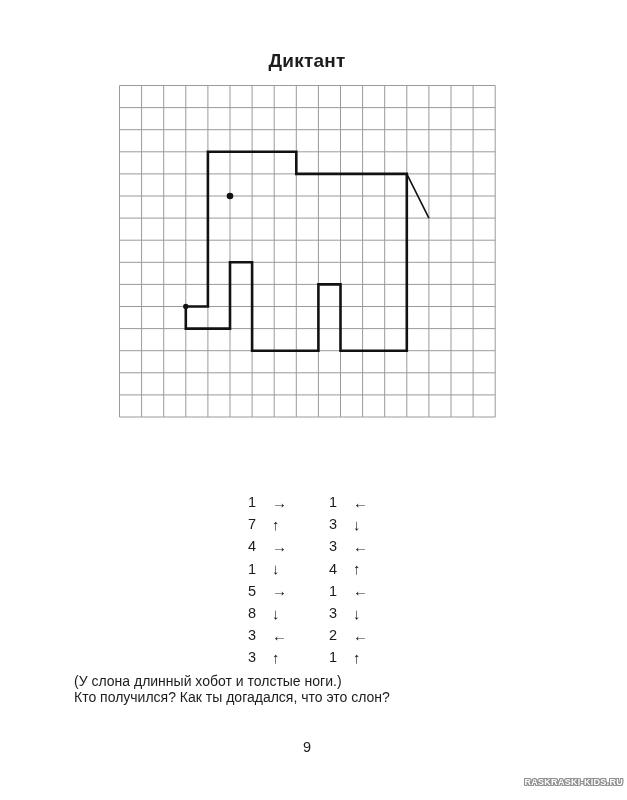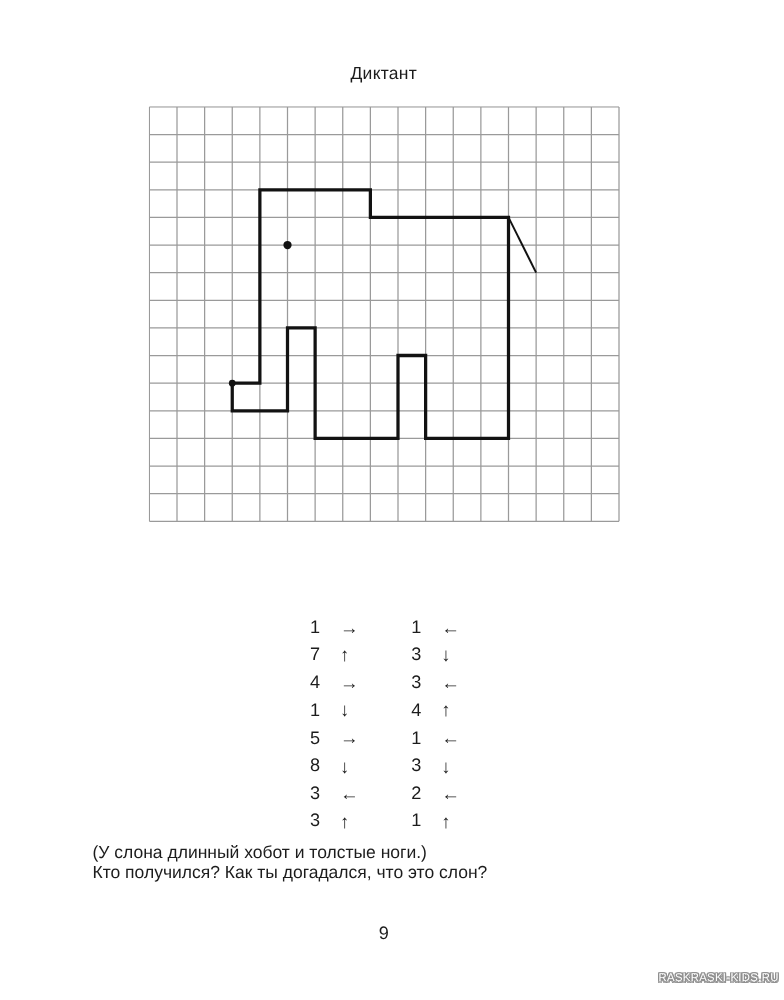--- a/index.html
+++ b/index.html
@@ -3,36 +3,36 @@
 <meta charset="utf-8">
 <style>
   html,body{margin:0;padding:0;}
   body{
     width:627px;height:800px;position:relative;overflow:hidden;
     background:#ffffff;color:#1c1c1c;
     font-family:"Liberation Sans", sans-serif;
   }
   .title{
     position:absolute;left:0;top:50px;width:614px;text-align:center;
-    font-size:14px;font-weight:normal;letter-spacing:.2px;
+    font-size:19px;font-weight:bold;letter-spacing:.2px;
   }
   #gridwrap{position:absolute;left:119px;top:85px;}
   .para{position:absolute;left:47px;top:443px;width:530px;font-size:14.5px;line-height:20.7px;}
   .para .l1{padding-left:28px;}
   .dict{position:absolute;top:491px;font-size:14.5px;}
   .dict .row{height:22.2px;display:flex;align-items:center;}
   .dict .num{display:inline-block;min-width:10px;}
   .dict .arrow{display:inline-block;margin-left:14px;font-size:15px;}
   #col1{left:248px;}
   #col2{left:329px;}
   .questions{position:absolute;left:74px;top:674px;font-size:14px;line-height:15.6px;}
   .pageno{position:absolute;left:0;top:739px;width:614px;text-align:center;font-size:14.5px;}
   .watermark{
     position:absolute;right:4px;top:777px;
-    font-size:9px;font-weight:normal;letter-spacing:.3px;color:#ffffff;
+    font-size:9px;font-weight:bold;letter-spacing:.3px;color:#ffffff;
     text-shadow:-1px 0 0 #8f8f8f,1px 0 0 #8f8f8f,0 -1px 0 #8f8f8f,0 1px 0 #8f8f8f,
                 1px 1px 0 #8f8f8f,-1px -1px 0 #8f8f8f,1px -1px 0 #8f8f8f,-1px 1px 0 #8f8f8f;
   }
 </style>
 </head>
 <body>
 
 <div class="title">Диктант</div>
 
 <div id="gridwrap"><svg width="377" height="333" xmlns="http://www.w3.org/2000/svg">

